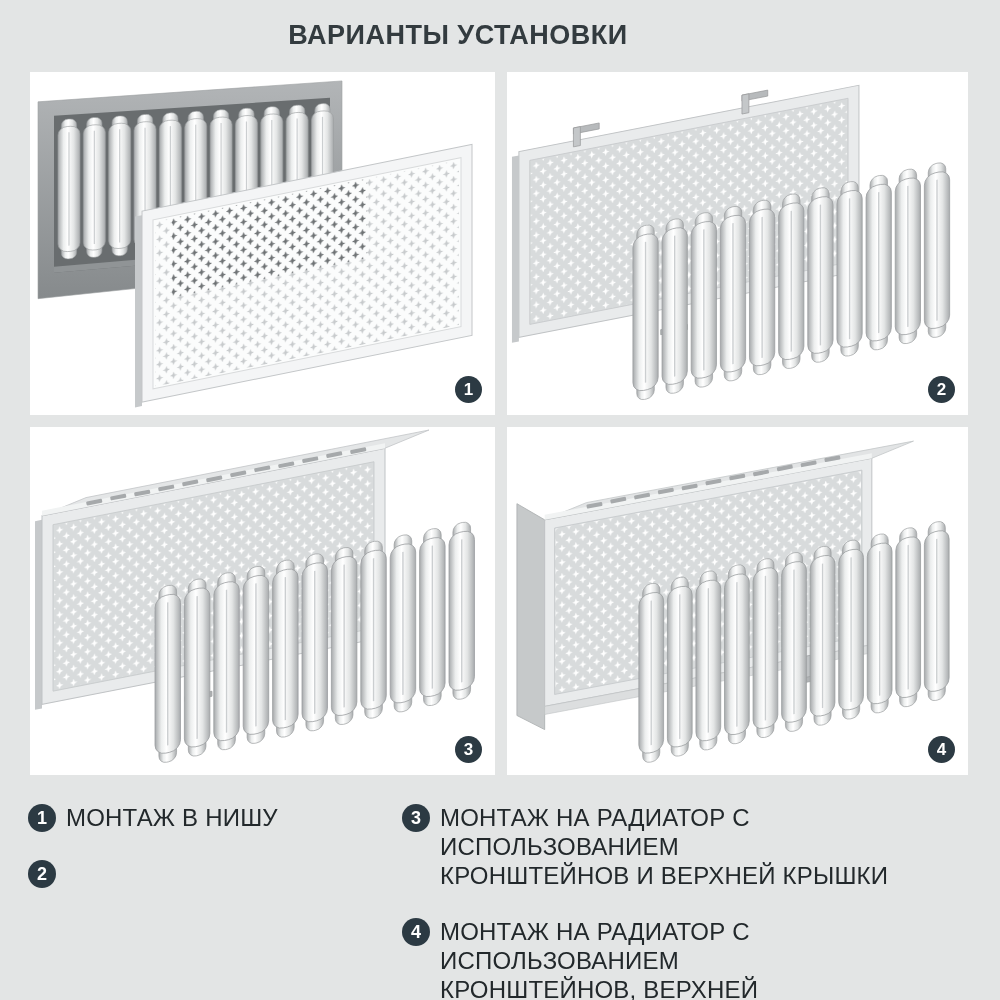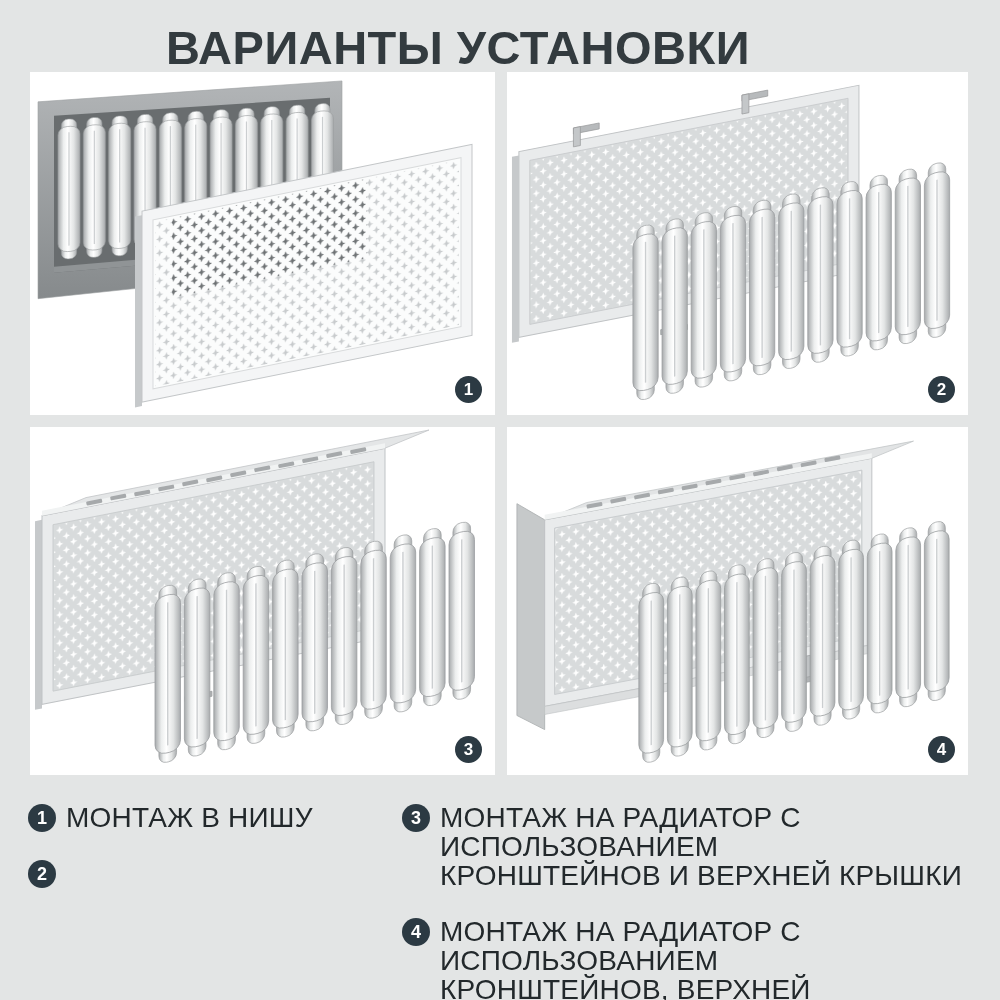--- a/index.html
+++ b/index.html
@@ -6,21 +6,21 @@
   html,body { width:1000px; height:1000px; }
   body {
     background:#e3e5e5;
     font-family:"Liberation Sans","DejaVu Sans",sans-serif;
     position:relative;
     overflow:hidden;
   }
   .page-title {
     position:absolute; top:20px; left:0; width:916px;
     text-align:center;
-    font-size:47px; font-weight:700; letter-spacing:.5px;
+    font-size:27px; font-weight:700; letter-spacing:.5px;
     color:#333b3f;
   }
   .panel {
     position:absolute; background:#ffffff;
   }
   .panel svg { display:block; width:100%; height:100%; }
   .p1 { left:30px;  top:72px;  width:465px; height:343px; }
   .p2 { left:507px; top:72px;  width:461px; height:343px; }
   .p3 { left:30px;  top:427px; width:465px; height:348px; }
   .p4 { left:507px; top:427px; width:461px; height:348px; }
@@ -39,21 +39,21 @@
     display:flex;
   }
   .legend-col { position:absolute; top:28px; }
   .legend-col.c1 { left:28px;  width:360px; }
   .legend-col.c2 { left:402px; width:585px; }
   .legend-item { display:flex; align-items:flex-start; gap:10px; margin-bottom:27px; }
   .legend-item .badge {
     flex:0 0 auto; width:28px; height:28px; font-size:18px; margin-top:1px;
   }
   .legend-text {
-    font-size:28px; line-height:29px; color:#22282b;
+    font-size:24px; line-height:29px; color:#22282b;
     white-space:pre-line; letter-spacing:.2px;
   }
   .defs-holder { position:absolute; width:0; height:0; overflow:hidden; }
 </style>
 </head>
 <body>
 
 <svg class="defs-holder" aria-hidden="true">
   <defs>
     <path id="star" d="M0,-3.8 L1.05,-1.05 L3.8,0 L1.05,1.05 L0,3.8 L-1.05,1.05 L-3.8,0 L-1.05,-1.05 Z"></path>

